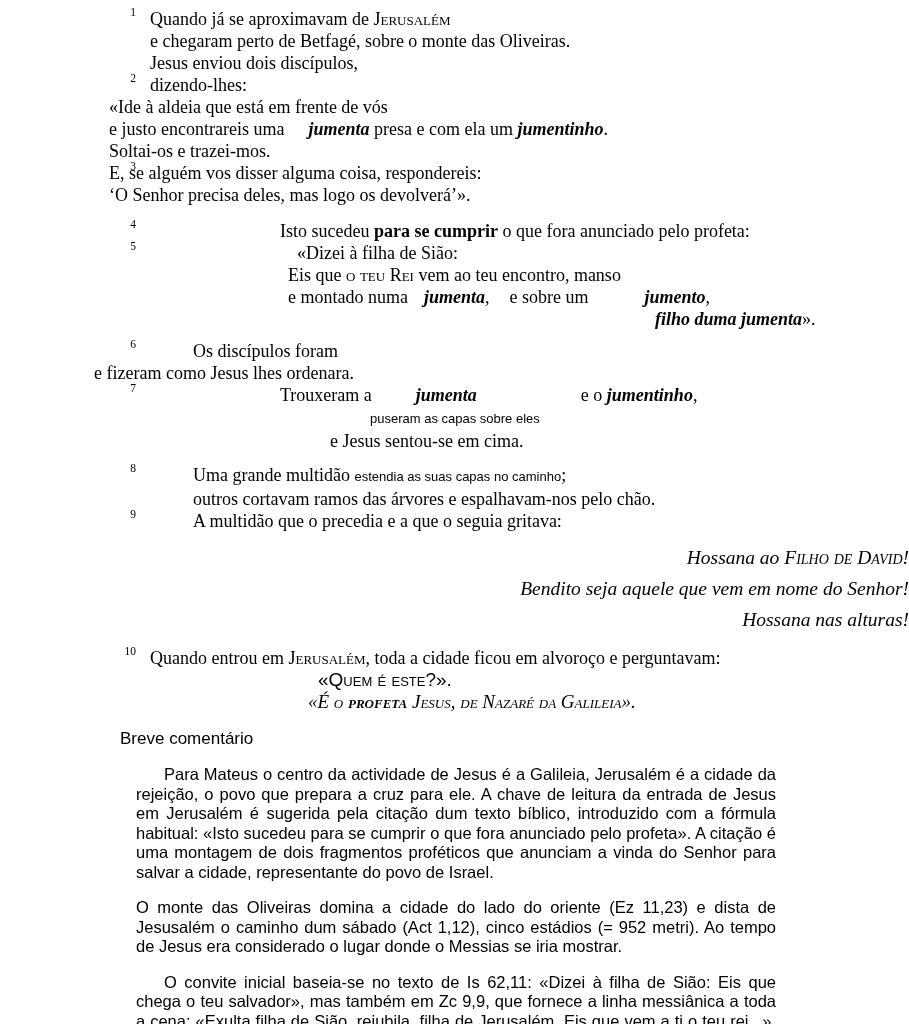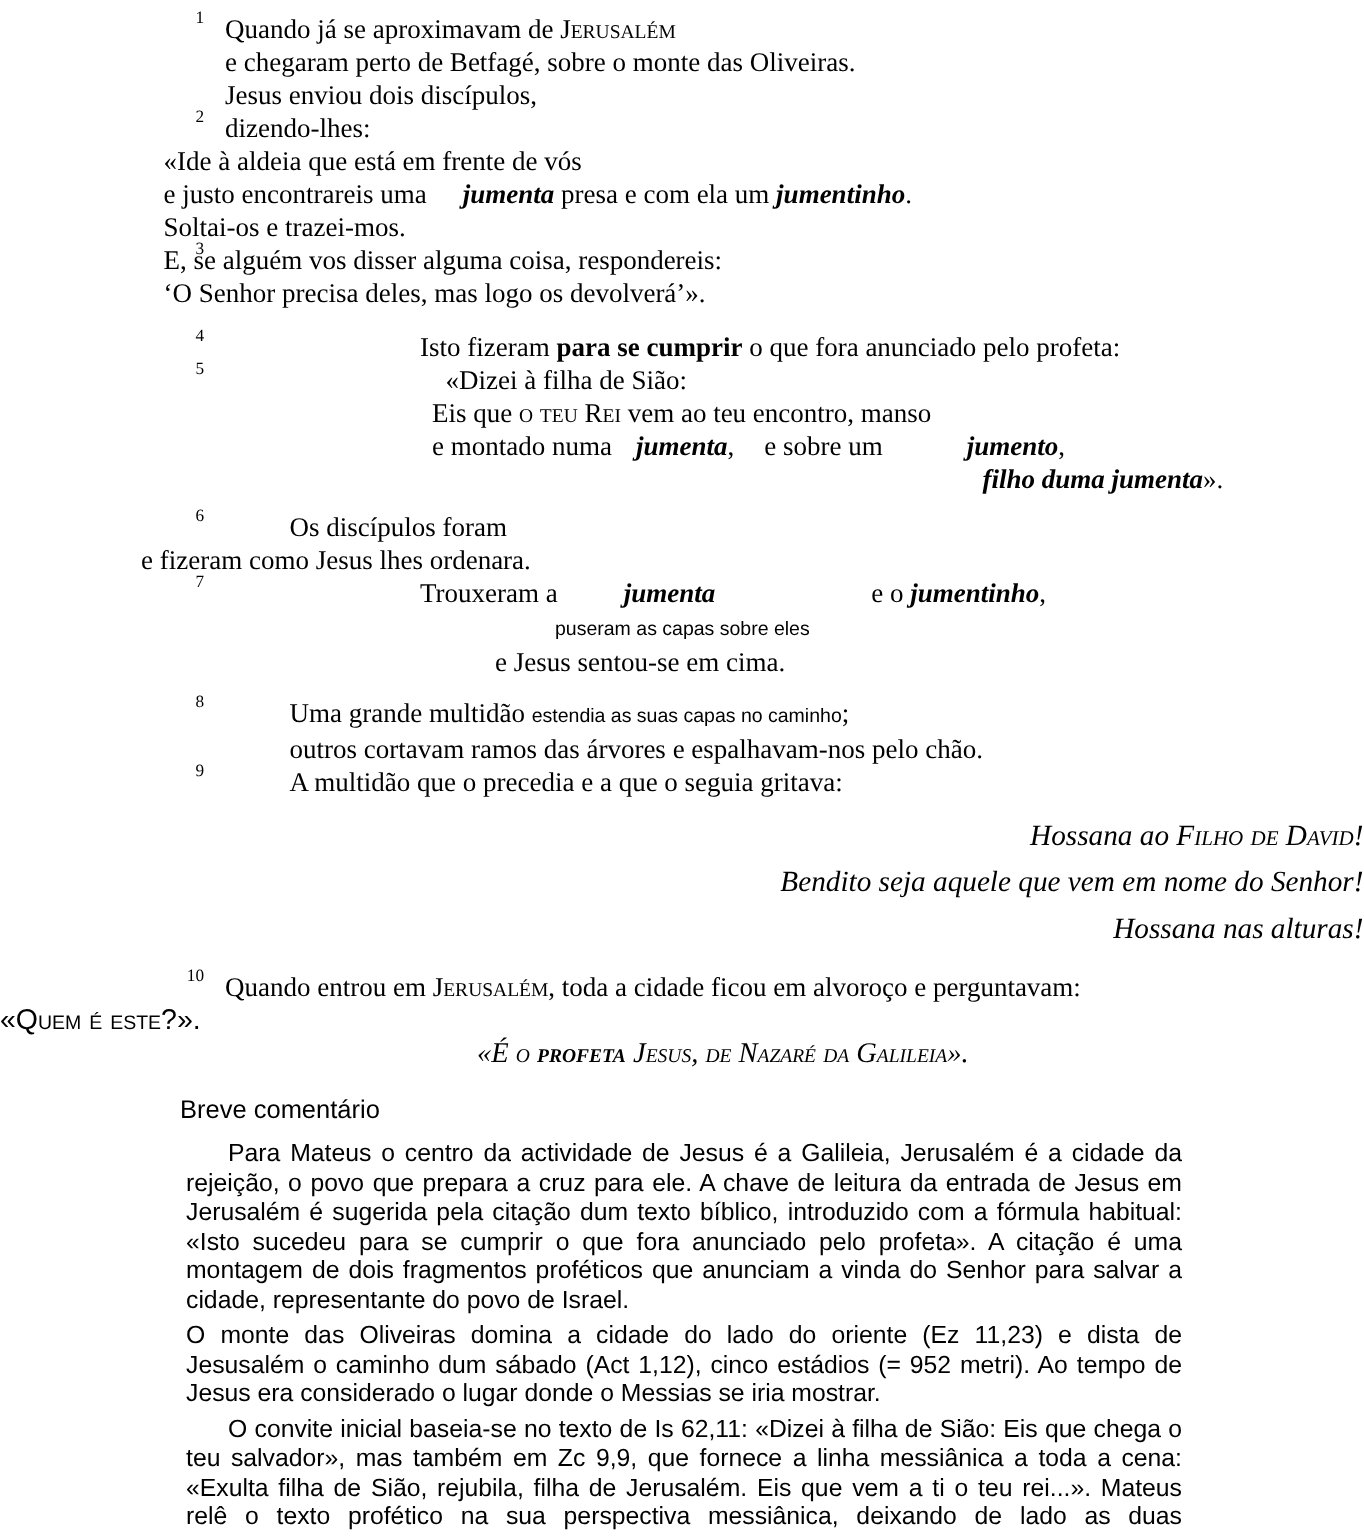--- a/index.html
+++ b/index.html
@@ -5,64 +5,64 @@
   html,body { margin:0; padding:0; background:#fff; }
   .page { position:relative; width:909px; height:1024px; background:#ffffff; color:#000000;
           font-family:"Liberation Serif", serif; overflow:hidden; padding-top:8px; box-sizing:border-box; }
   .vline { position:relative; font-size:18px; line-height:22px; }
   .vnum  { position:absolute; left:110px; top:-2px; width:26px; text-align:right;
            font-size:11.5px; line-height:normal; }
   
   .in-a{padding-left:150px} .in-b{padding-left:109px} .in-c{padding-left:280px}
   .in-d{padding-left:297px} .in-e{padding-left:288px} .in-f{padding-left:655px}
   .in-g{padding-left:193px} .in-h{padding-left:94px} .in-i{padding-left:330px}
-  .in-j{padding-left:370px} .in-k{padding-left:325px} .in-l{}
+  .in-j{padding-left:370px} .in-k{padding-left:325px} .in-l{padding-left:318px}
   .in-m{padding-left:308px}
   
   .b  { font-weight:bold; }
   .bi { font-weight:bold; font-style:italic; }
   .sc { font-variant:small-caps; }
   .bsc{ font-weight:normal; font-variant:small-caps; }
   .si { font-family:"Liberation Sans", sans-serif; font-size:13px; }
   .qs { font-family:"Liberation Sans", sans-serif; font-variant:small-caps; font-size:19px; }
-  .psc{ font-style:italic; font-variant:small-caps; font-size:19px;margin-left:10px; }
+  .psc{ font-style:italic; font-variant:small-caps; font-size:19px; }
   
   .hline { font-size:19.5px; line-height:31px; font-style:italic;text-align:right; }
   
   .gap { display:inline-block; height:1px; }
   .g16{width:16px} .g20{width:20px} .g24{width:24px} .g44{width:44px} .g56{width:56px} .g104{width:104px}
   
   .blk-b{margin-top:14px} .blk-c{margin-top:10px} .blk-d{margin-top:12px}
   .blk-e{margin-top:10px} .blk-f{margin-top:12px}
   
   .commentary { margin-top:16px; margin-left:120px; width:672px;
                 font-family:"Liberation Sans", sans-serif; }
   .c-head { font-size:17px; margin-bottom:10px; }
-  .cp { font-size:16.5px; line-height:19.5px; text-align:justify; margin:4px; }
+  .cp { font-size:16.5px; line-height:19.5px; text-align:justify; margin:16px; }
   .cp.ind { text-indent:28px; }
 </style>
 </head>
 <body>
 
 <div class="page">
 
   <div>
     <div class="vline in-a"><span class="vnum">1</span><span>Quando já se aproximavam de </span><span class="sc">Jerusalém</span></div>
     <div class="vline in-a"><span>e chegaram perto de Betfagé, sobre o monte das Oliveiras.</span></div>
     <div class="vline in-a"><span>Jesus enviou dois discípulos,</span></div>
     <div class="vline in-a"><span class="vnum">2</span><span>dizendo-lhes:</span></div>
     <div class="vline in-b"><span>«Ide à aldeia que está em frente de vós</span></div>
     <div class="vline in-b"><span>e justo encontrareis uma</span><span class="gap g24"></span><span class="bi">jumenta</span><span> presa e com ela um </span><span class="bi">jumentinho</span><span>.</span></div>
     <div class="vline in-b"><span>Soltai-os e trazei-mos.</span></div>
     <div class="vline in-b"><span class="vnum">3</span><span>E, se alguém vos disser alguma coisa, respondereis:</span></div>
     <div class="vline in-b"><span>‘O Senhor precisa deles, mas logo os devolverá’».</span></div>
   </div>
 
   <div class="blk-b">
-    <div class="vline in-c"><span class="vnum">4</span><span>Isto fizeram </span><span class="b">para se cumprir</span><span> o que fora anunciado pelo profeta:</span></div>
+    <div class="vline in-c"><span class="vnum">4</span><span>Isto sucedeu </span><span class="b">para se cumprir</span><span> o que fora anunciado pelo profeta:</span></div>
     <div class="vline in-d"><span class="vnum">5</span><span>«Dizei à filha de Sião:</span></div>
     <div class="vline in-e"><span>Eis que </span><span class="bsc">o teu Rei</span><span> vem ao teu encontro, manso</span></div>
     <div class="vline in-e"><span>e montado numa</span><span class="gap g16"></span><span class="bi">jumenta</span><span>,</span><span class="gap g20"></span><span>e sobre um</span><span class="gap g56"></span><span class="bi">jumento</span><span>,</span></div>
     <div class="vline in-f"><span class="bi">filho duma jumenta</span><span>».</span></div>
   </div>
 
   <div class="blk-c">
     <div class="vline in-g"><span class="vnum">6</span><span>Os discípulos foram</span></div>
     <div class="vline in-h"><span>e fizeram como Jesus lhes ordenara.</span></div>
     <div class="vline in-c"><span class="vnum">7</span><span>Trouxeram a</span><span class="gap g44"></span><span class="bi">jumenta</span><span class="gap g104"></span><span>e o </span><span class="bi">jumentinho</span><span>,</span></div>

